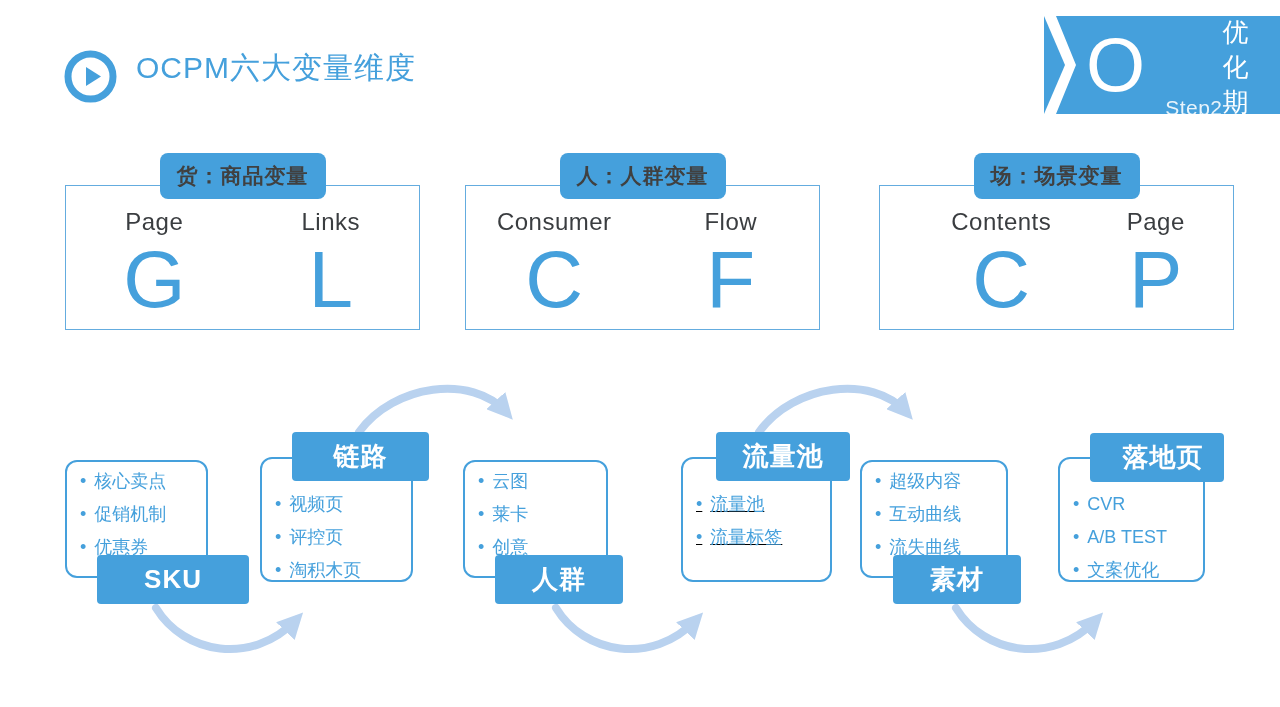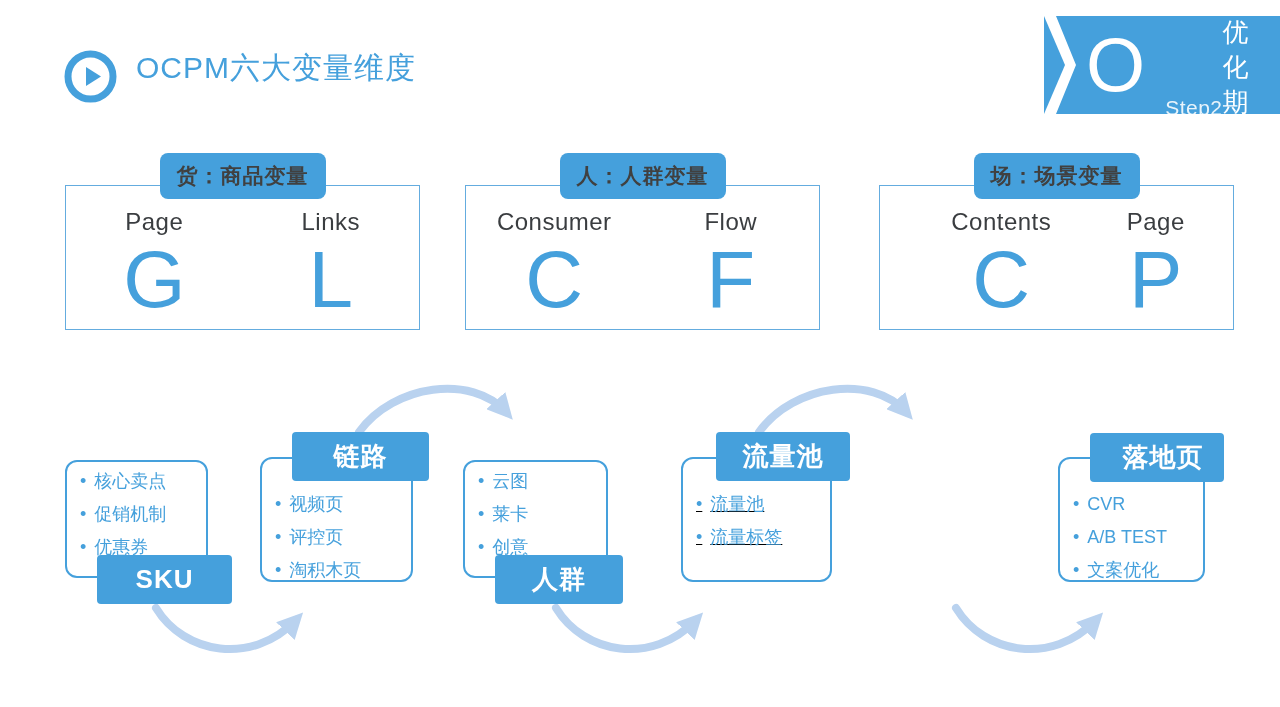--- a/index.html
+++ b/index.html
@@ -107,21 +107,21 @@
     border-radius: 4px;
     color: #fff;
     font-size: 26px;
     font-weight: 700;
     display: flex;
     align-items: center;
     justify-content: center;
     letter-spacing: 1px;
     z-index: 2;
   }
-  .g1 .flow-label { left: 30px; top: 93px; width: 135px; }
+  .g1 .flow-label { left: 30px; top: 93px; width: 152px; }
   .g2 .flow-label { left: 30px; top: -27px; width: 137px; }
   .g3 .flow-label { left: 30px; top: 93px; width: 128px; text-align: center; }
   .g4 .flow-label { left: 33px; top: -27px; width: 134px; }
   .g5 .flow-label { left: 31px; top: 93px; width: 128px; }
   .g6 .flow-label { left: 30px; top: -26px; width: 134px; padding-left: 12px; }
 
   .flow-items { list-style: none; margin: 0; padding: 10px 12px 0 13px; }
   .label-top .flow-items { padding-top: 36px; }
   .flow-item {
     font-size: 18px;
@@ -229,20 +229,28 @@
   </div>
 
   <div class="flow-group g4 label-top">
     <div class="flow-label">流量池</div>
     <ul class="flow-items">
       <li class="flow-item">流量池</li>
       <li class="flow-item">流量标签</li>
     </ul>
   </div>
 
+  <div class="flow-group g5 label-bottom">
+    <ul class="flow-items">
+      <li class="flow-item">超级内容</li>
+      <li class="flow-item">互动曲线</li>
+      <li class="flow-item">流失曲线</li>
+    </ul>
+    <div class="flow-label">素材</div>
+  </div>
 
   <div class="flow-group g6 label-top">
     <div class="flow-label">落地页</div>
     <ul class="flow-items">
       <li class="flow-item">CVR</li>
       <li class="flow-item">A/B TEST</li>
       <li class="flow-item">文案优化</li>
     </ul>
   </div>
 

